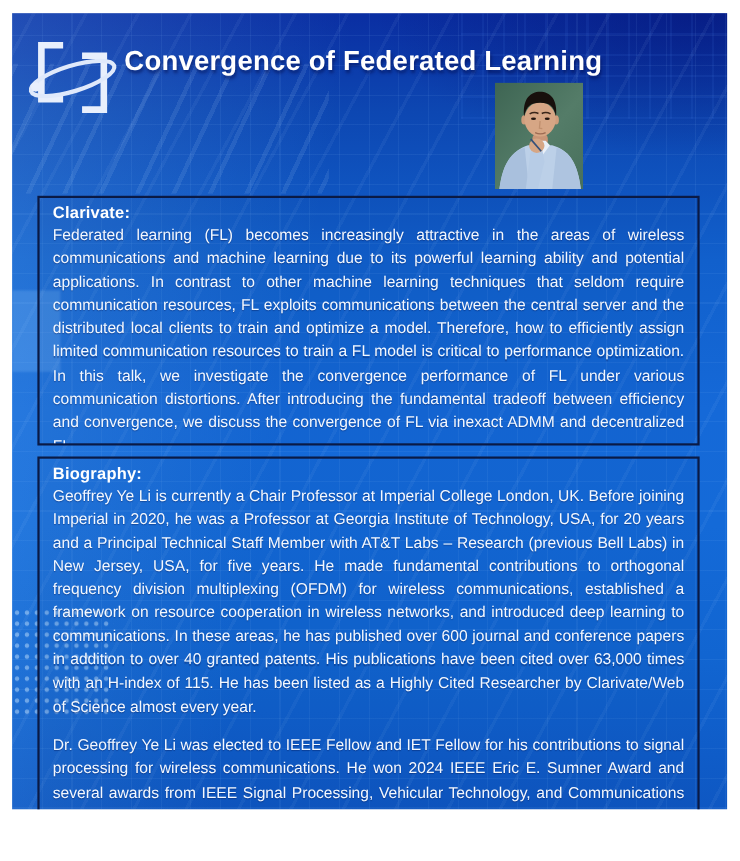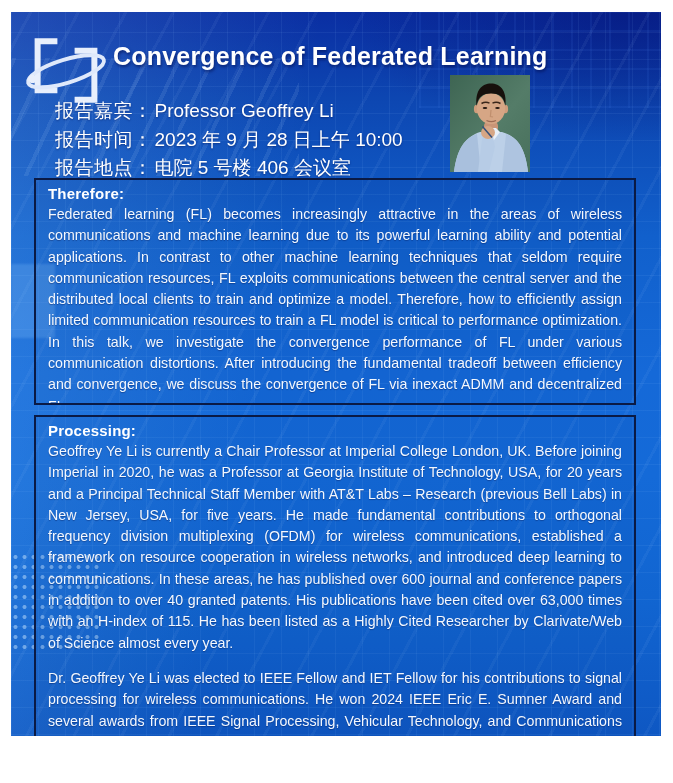--- a/index.html
+++ b/index.html
@@ -94,31 +94,20 @@
         </g>
         <g transform="rotate(-17 50 48)">
           <ellipse cx="50" cy="48" rx="46" ry="13.5" fill="none" stroke="#dfe9fb" stroke-width="4.5"></ellipse>
         </g>
         <circle cx="11" cy="57" r="5" fill="#e8effc"></circle>
       </svg>
     </div>
 
     <div class="title">Convergence of Federated Learning</div>
 
-    <div class="info">
-      <div class="info-row">
-        <span class="lbl">报告嘉宾：</span><span class="val">Professor Geoffrey Li</span>
-      </div>
-      <div class="info-row">
-        <span class="lbl">报告时间：</span><span class="val">2023 年 9 月 28 日上午 10:00</span>
-      </div>
-      <div class="info-row">
-        <span class="lbl">报告地点：</span><span class="val">电院 5 号楼 406 会议室</span>
-      </div>
-    </div>
 
     <div class="photo">
       <svg viewBox="0 0 80 97" width="80" height="97" aria-hidden="true">
         <defs>
           <linearGradient id="pbg" x1="0" y1="0" x2="1" y2="1">
             <stop offset="0" stop-color="#3e6553"></stop>
             <stop offset="0.55" stop-color="#547c68"></stop>
             <stop offset="1" stop-color="#48705c"></stop>
           </linearGradient>
         </defs>
@@ -149,24 +138,24 @@
 
         <path d="M36.5 45.5 q4.8 2.4 9.5 0" stroke="#9c6a52" stroke-width="1.3" fill="none"></path>
 
         <path d="M28 97 L32 64 Q36 57 43 61 L45 72 L39 97 Z" fill="#b7cce6"></path>
         <ellipse cx="38" cy="57.5" rx="7" ry="6.5" fill="#d6a685"></ellipse>
         <line x1="32.5" y1="51.5" x2="42" y2="62.5" stroke="#35507a" stroke-width="1.5"></line>
       </svg>
     </div>
 
     <section class="box box-abstract">
-      <h2>Therefore:</h2>
+      <h2>Clarivate:</h2>
       <p>Federated learning (FL) becomes increasingly attractive in the areas of wireless communications and machine learning due to its powerful learning ability and potential applications. In contrast to other machine learning techniques that seldom require communication resources, FL exploits communications between the central server and the distributed local clients to train and optimize a model. Therefore, how to efficiently assign limited communication resources to train a FL model is critical to performance optimization. In this talk, we investigate the convergence performance of FL under various communication distortions. After introducing the fundamental tradeoff between efficiency and convergence, we discuss the convergence of FL via inexact ADMM and decentralized FL.</p>
     </section>
 
     <section class="box box-bio">
-      <h2>Processing:</h2>
+      <h2>Biography:</h2>
       <p>Geoffrey Ye Li is currently a Chair Professor at Imperial College London, UK.  Before joining Imperial in 2020, he was a Professor at Georgia Institute of Technology, USA, for 20 years and a Principal Technical Staff Member with AT&amp;T Labs – Research (previous Bell Labs) in New Jersey, USA, for five years. He made fundamental contributions to orthogonal frequency division multiplexing (OFDM) for wireless communications, established a framework on resource cooperation in wireless networks, and introduced deep learning to communications. In these areas, he has published over 600 journal and conference papers in addition to over 40 granted patents. His publications have been cited over 63,000 times with an H-index of 115. He has been listed as a Highly Cited Researcher by Clarivate/Web of Science almost every year.</p>
       <p>Dr. Geoffrey Ye Li was elected to IEEE Fellow and IET Fellow for his contributions to signal processing for wireless communications. He won 2024 IEEE Eric E. Sumner Award and several awards from IEEE Signal Processing, Vehicular Technology, and Communications Societies, including 2019 IEEE ComSoc Edwin Howard Armstrong Achievement Award.</p>
     </section>
 
   </div>
 </div>
 
 </body></html>

